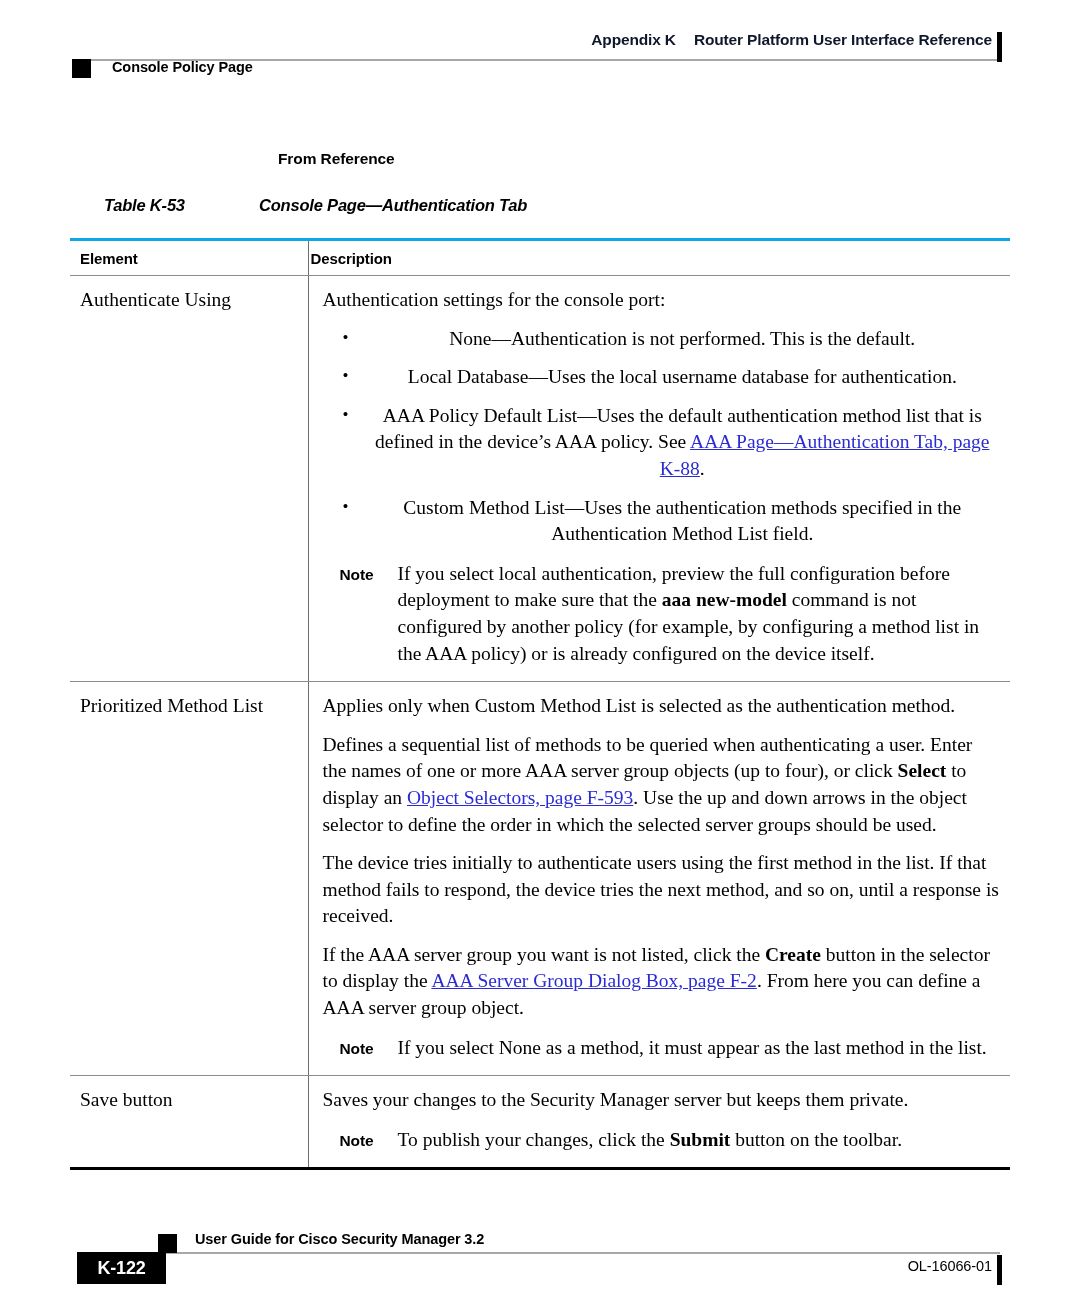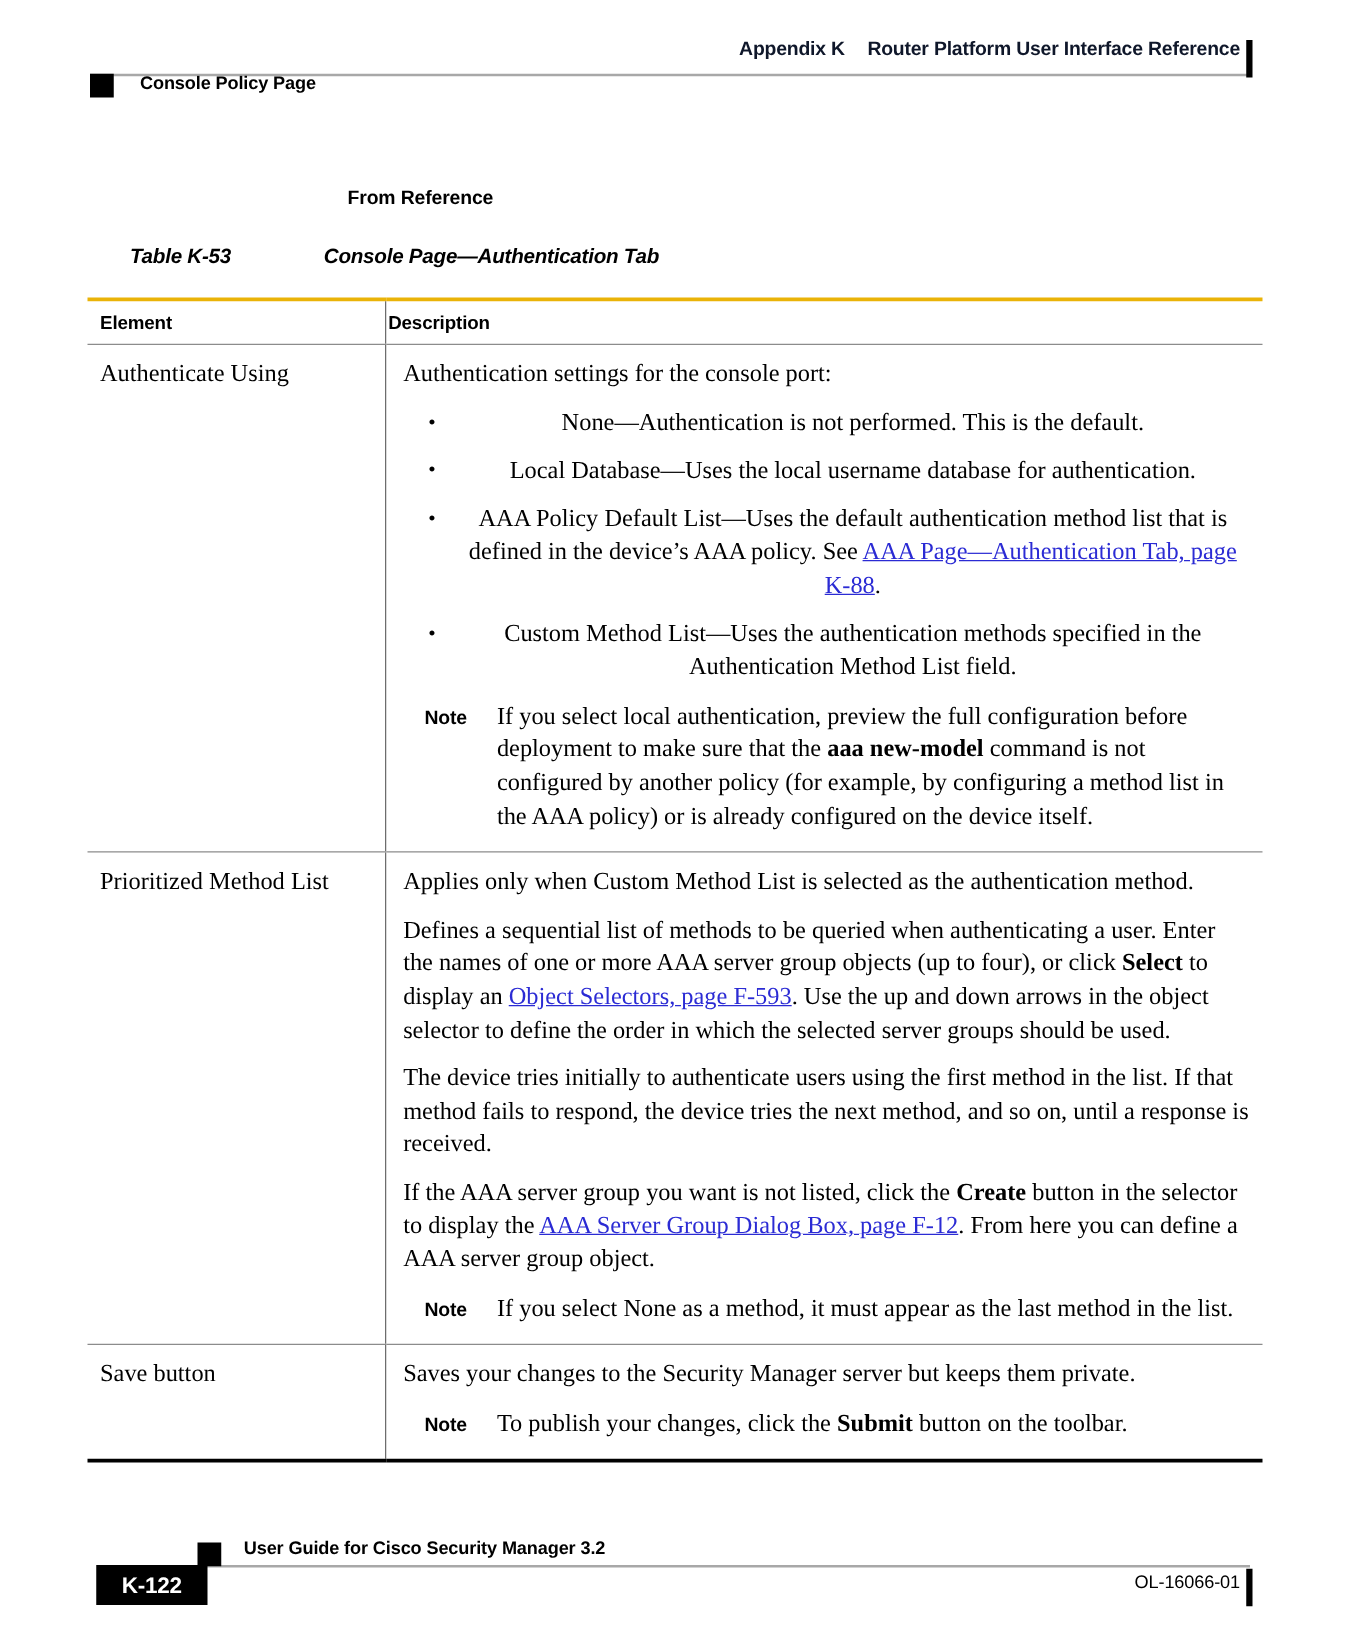--- a/index.html
+++ b/index.html
@@ -110,21 +110,21 @@
     left: 70px;
     top: 238px;
     width: 940px;
     border-collapse: collapse;
     table-layout: fixed;
   }
   .ref-table col.c1 { width: 238px; }
   .ref-table col.c2 { width: 702px; }
 
   .ref-table thead th {
-    border-top: 3px solid #eab308;
+    border-top: 3px solid #0ea5e9;
     border-bottom: 1.5px solid #8c8c8c;
     text-align: left;
     vertical-align: top;
     padding: 9px 10px 8px 10px;
     font-family: "Liberation Sans", "DejaVu Sans", sans-serif;
     font-weight: bold;
     font-size: 15px;
     letter-spacing: -0.1px;
   }
   .ref-table thead th.col-desc {
@@ -322,21 +322,21 @@
       </tr>
 
       <tr>
         <td class="col-elem">
           <span class="elem-label">Prioritized Method List</span>
         </td>
         <td class="col-desc">
           <div class="p">Applies only when Custom Method List is selected as the authentication method.</div>
           <div class="p"><span>Defines a sequential list of methods to be queried when authenticating a user. Enter the names of one or more AAA server group objects (up to four), or click </span><b class="ui">Select</b><span> to display an </span><a class="xref" href="#">Object Selectors, page F-593</a><span>. Use the up and down arrows in the object selector to define the order in which the selected server groups should be used.</span></div>
           <div class="p">The device tries initially to authenticate users using the first method in the list. If that method fails to respond, the device tries the next method, and so on, until a response is received.</div>
-          <div class="p"><span>If the AAA server group you want is not listed, click the </span><b class="ui">Create</b><span> button in the selector to display the </span><a class="xref" href="#">AAA Server Group Dialog Box, page F-12</a><span>. From here you can define a AAA server group object.</span></div>
+          <div class="p"><span>If the AAA server group you want is not listed, click the </span><b class="ui">Create</b><span> button in the selector to display the </span><a class="xref" href="#">AAA Server Group Dialog Box, page F-2</a><span>. From here you can define a AAA server group object.</span></div>
           <div class="note">
             <span class="note-label">Note</span><span>If you select None as a method, it must appear as the last method in the list.</span>
           </div>
         </td>
       </tr>
 
       <tr>
         <td class="col-elem">
           <span class="elem-label">Save button</span>
         </td>

